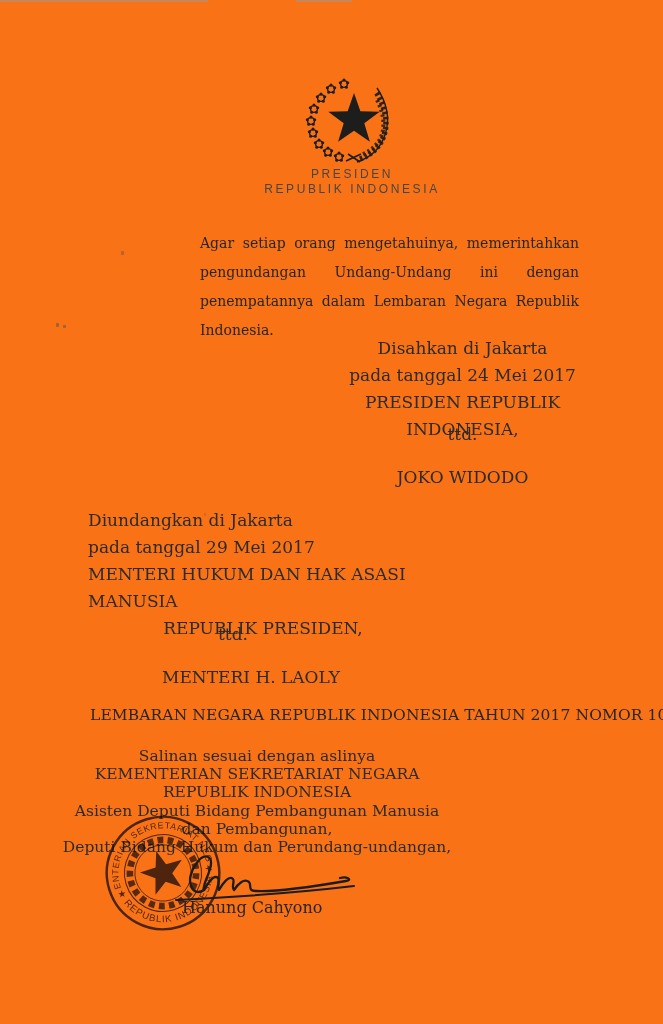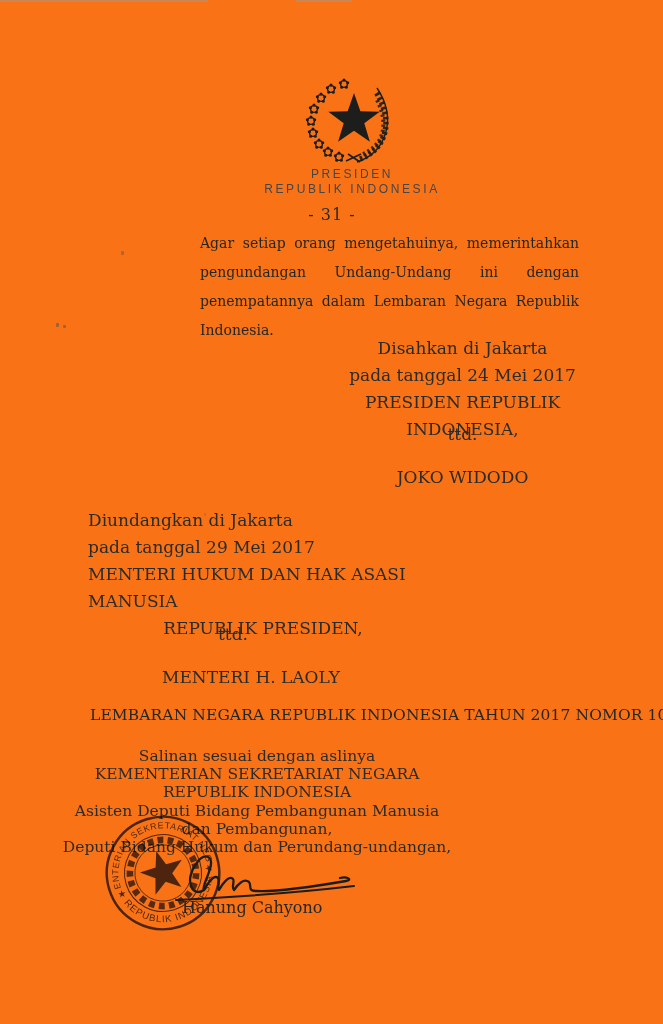--- a/index.html
+++ b/index.html
@@ -69,21 +69,20 @@
     <path d="M66,78 C87,69 92,48 80,24" fill="none" stroke="#1d1d1b" stroke-width="4" stroke-dasharray="2.3 2.8" opacity=".85"></path>
 
     <path d="M49,85 L64,78 M51,78 L63,86" stroke="#1d1d1b" stroke-width="1.6" fill="none"></path>
   </svg>
 
   <div class="abs hdr" style="left:232px;top:167px;width:240px;">
     <div>PRESIDEN</div>
     <div>REPUBLIK INDONESIA</div>
   </div>
 
-  <div class="abs pageno" style="left:232px;top:205px;width:200px;">- 31 -</div>
 
   <div class="abs para ink" style="left:200px;top:229px;width:379px;">Agar setiap orang mengetahuinya, memerintahkan pengundangan Undang-Undang ini dengan penempatannya dalam Lembaran Negara Republik Indonesia.</div>
 
   <div class="abs blk" style="left:340px;top:335px;width:245px;text-align:center;">
     <div>Disahkan di Jakarta</div>
     <div>pada tanggal 24 Mei 2017</div>
     <div>PRESIDEN REPUBLIK INDONESIA,</div>
   </div>
   <div class="abs blk ctr" style="left:340px;top:421px;width:245px;">ttd.</div>
   <div class="abs blk ctr" style="left:340px;top:464px;width:245px;">JOKO WIDODO</div>

